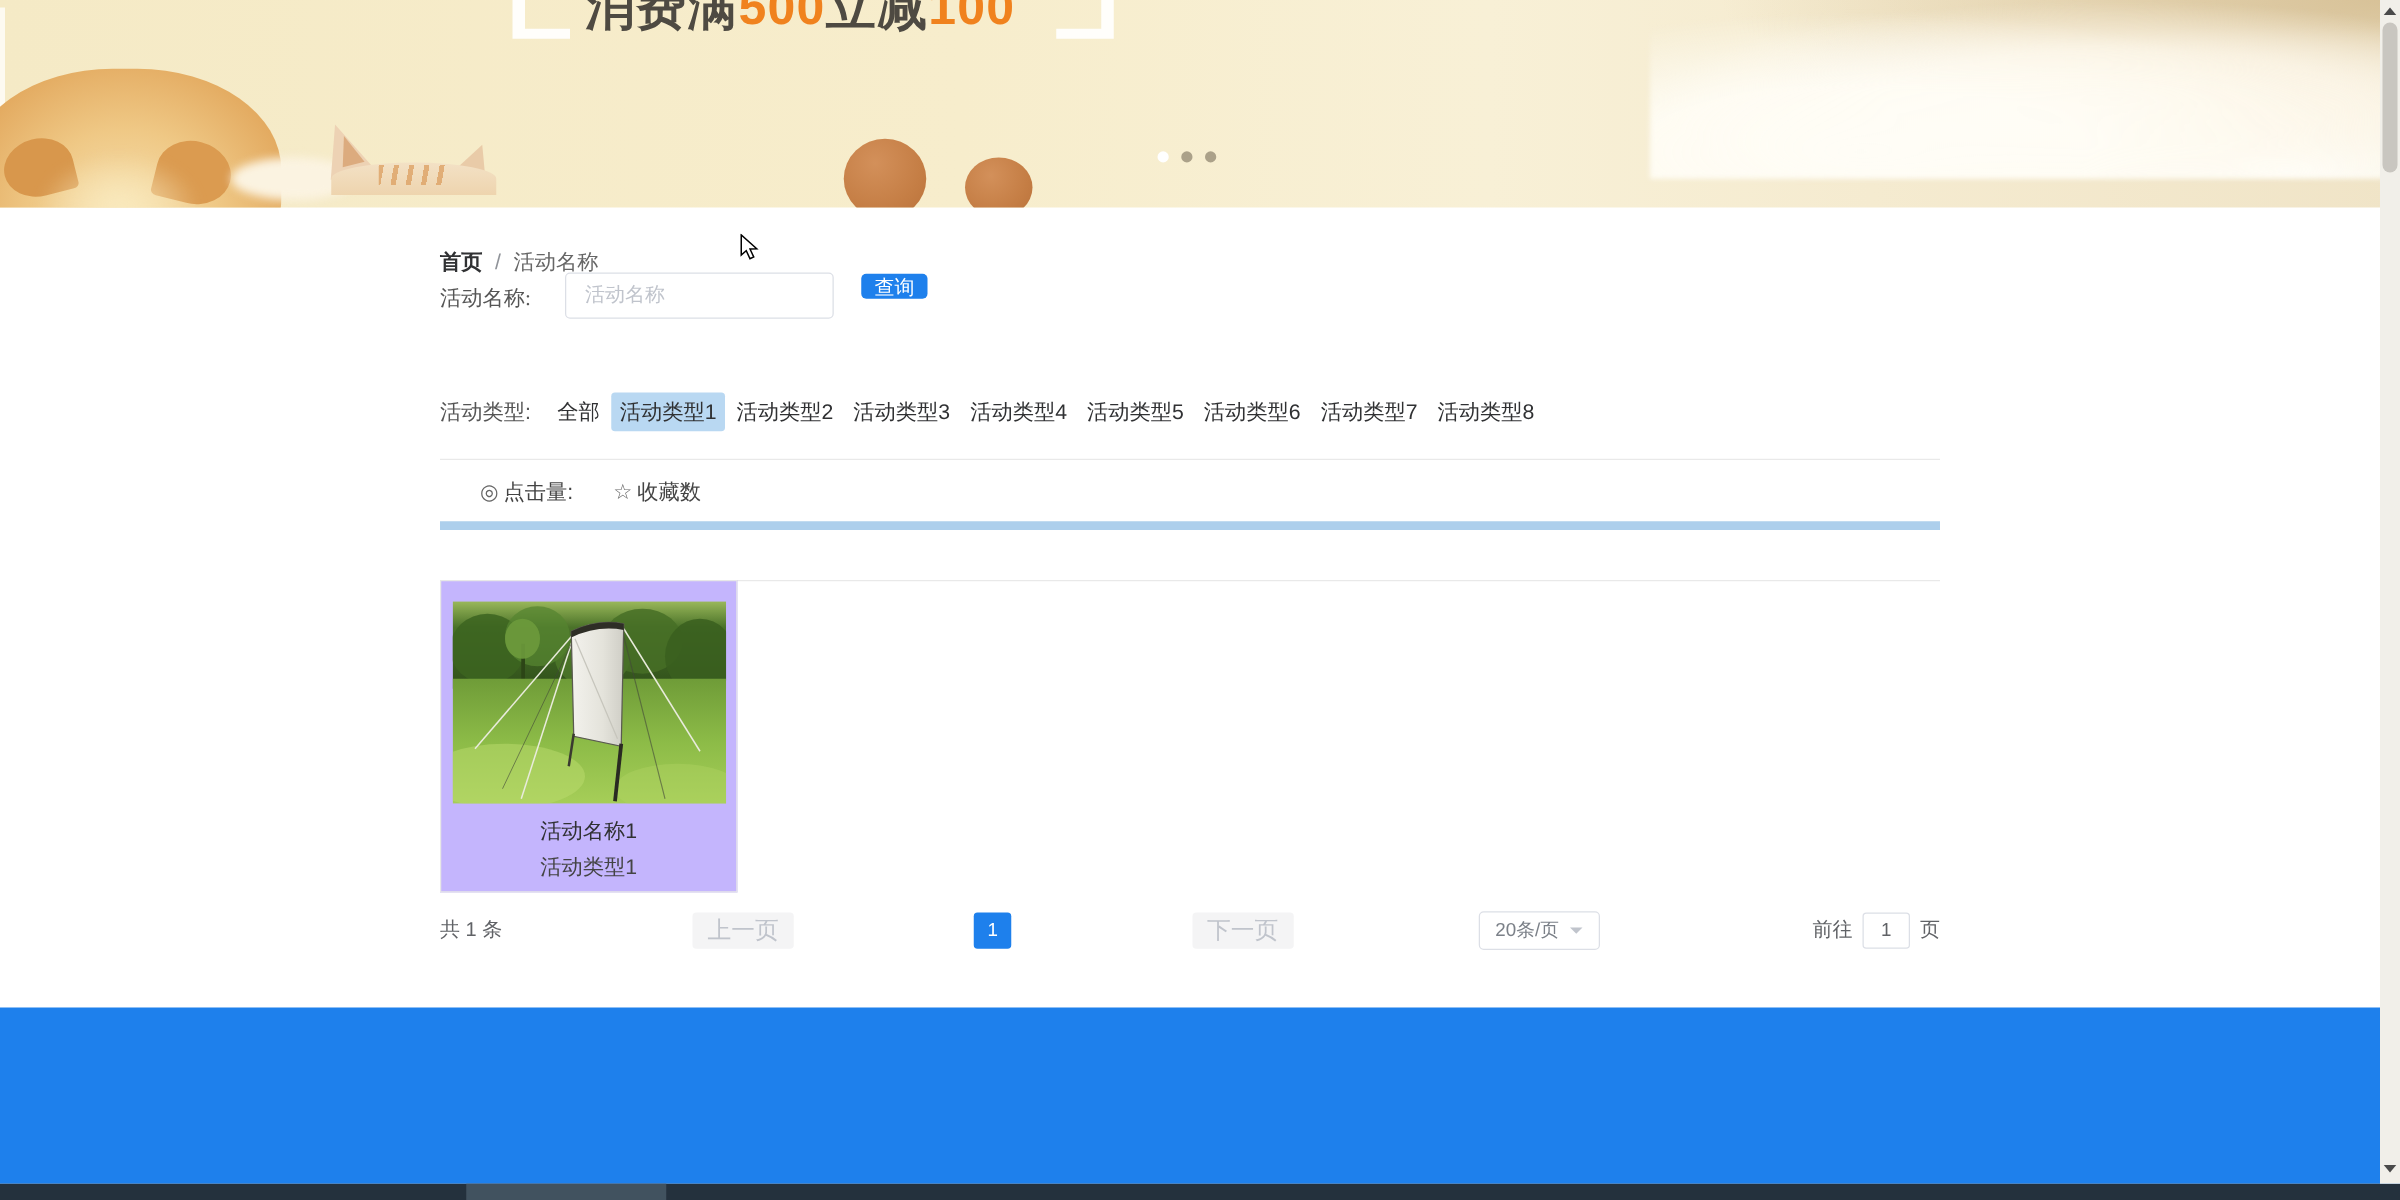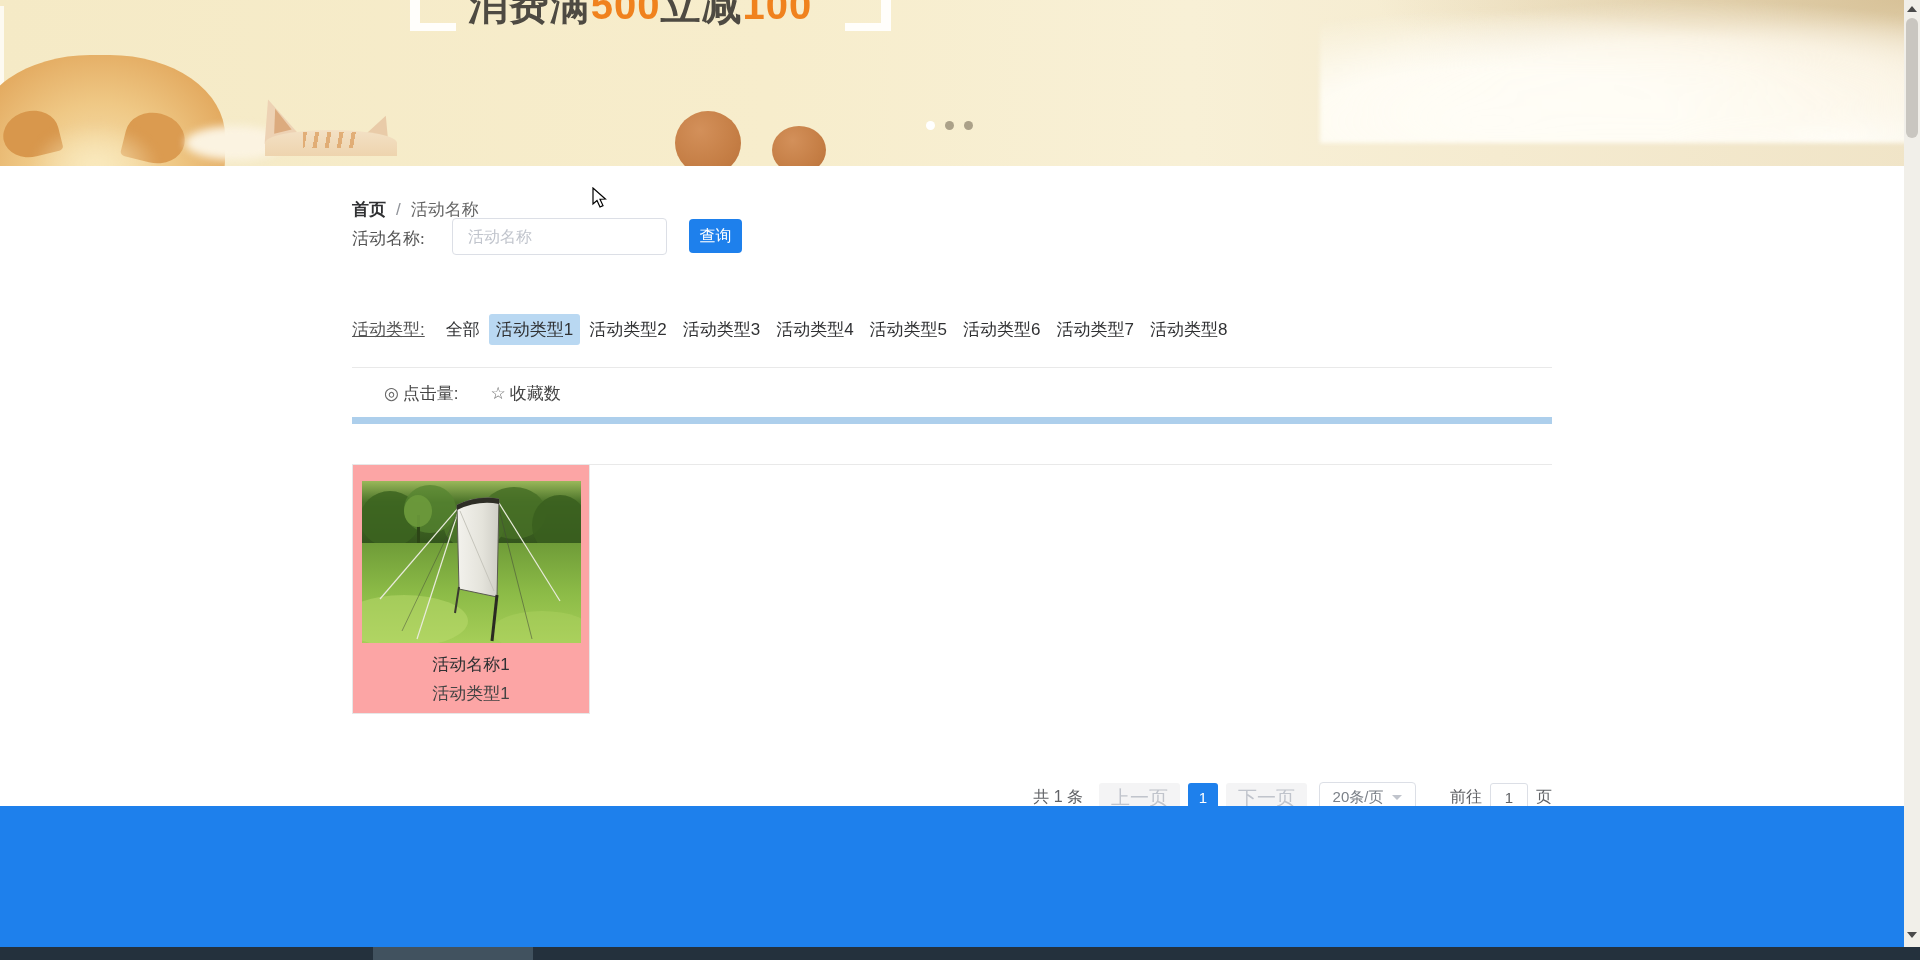--- a/index.html
+++ b/index.html
@@ -63,45 +63,45 @@
   
   .crumbs{position:absolute;left:352px;top:166px;font-size:17px;color:#909399;display:flex;gap:10px;align-items:center;margin-top:32px;}
   .crumbs .home{color:#303133;font-weight:bold;}
   .crumbs .cur{color:#666;}
 
   .search-label{position:absolute;left:352px;top:227px;font-size:17px;color:#555;font-family:Liberation Serif, serif;}
   .search-input{position:absolute;left:452px;top:218px;width:215px;height:37px;box-sizing:border-box;
     border:1px solid #dcdfe6;border-radius:4px;padding:0 15px;font-size:16px;color:#303133;outline:none;
     font-family:inherit;}
   .search-input::placeholder{color:#c0c4cc;}
-  .search-btn{position:absolute;left:689px;top:219px;width:53px;height:34px;background:#1e80ec;color:#fff;
+  .search-btn{position:absolute;left:689px;top:219px;width:53px;height:20px;background:#1e80ec;color:#fff;
     border:none;border-radius:4px;font-size:16px;cursor:pointer;font-family:inherit;}
 
   .type-row{position:absolute;left:352px;top:314px;height:30px;display:flex;align-items:center;font-size:17px;color:#303133;}
-  .type-row .tlabel{margin-right:14px;color:#555;text-decoration:underline;}
+  .type-row .tlabel{margin-right:14px;color:#555;}
   .type-opt{padding:4px 7px;margin-right:2px;border-radius:3px;cursor:pointer;}
   .type-opt.active{background:#b9d8f2;}
 
   .sort-wrap{position:absolute;left:352px;top:367px;width:1200px;border-top:1px solid #e9e9e9;}
   .sort-row{display:flex;align-items:center;padding:14px 0 0 32px;font-size:17px;color:#444;}
   .sort-icon{font-size:17px;color:#666;margin-right:4px;}
   .sort-item{display:flex;align-items:center;cursor:pointer;}
   .sort-item + .sort-item{margin-left:32px;}
   .blue-bar{position:absolute;left:352px;top:417px;width:1200px;height:7px;background:#adcfec;}
 
   .cards-wrap{position:absolute;left:352px;top:464px;width:1200px;border-top:1px solid #e9e9e9;}
   .card{position:absolute;left:352px;top:464px;width:238px;height:250px;box-sizing:border-box;
-    background:#fca5a5;border:1px solid #e7e7e7;cursor:pointer;}
+    background:#c4b5fd;border:1px solid #e7e7e7;cursor:pointer;}
   .card-img{position:absolute;left:9px;top:16px;width:219px;height:162px;overflow:hidden;}
   .card-title{position:absolute;left:0;top:188px;width:100%;text-align:center;font-size:17px;color:#303133;}
   .card-type{position:absolute;left:0;top:217px;width:100%;text-align:center;font-size:17px;color:#444;}
 
   
-  .pagination{position:absolute;left:352px;top:780px;width:1200px;height:34px;display:flex;
-    justify-content:flex-end;align-items:center;font-size:16px;color:#606266;}
+  .pagination{position:absolute;left:352px;top:727px;width:1200px;height:34px;display:flex;
+    justify-content:space-between;align-items:center;font-size:16px;color:#606266;}
   .pg-total{margin-right:12px;}
   .pg-btn{height:29px;line-height:29px;padding:0 12px;background:#f4f4f5;color:#c0c4cc;border-radius:3px;
     margin:0 4px;font-size:19px;}
   .pg-page{width:30px;height:29px;line-height:29px;text-align:center;background:#1e80ec;color:#fff;
     border-radius:3px;margin:0 4px;font-size:15px;cursor:pointer;}
   .pg-size{width:97px;height:31px;box-sizing:border-box;border:1px solid #dcdfe6;border-radius:4px;
     margin-left:8px;display:flex;align-items:center;justify-content:center;color:#7b8088;font-size:15px;
     position:relative;cursor:pointer;}
   .pg-size .chev{width:0;height:0;border-left:5px solid transparent;border-right:5px solid transparent;
     border-top:5px solid #c0c4cc;margin-left:9px;}

